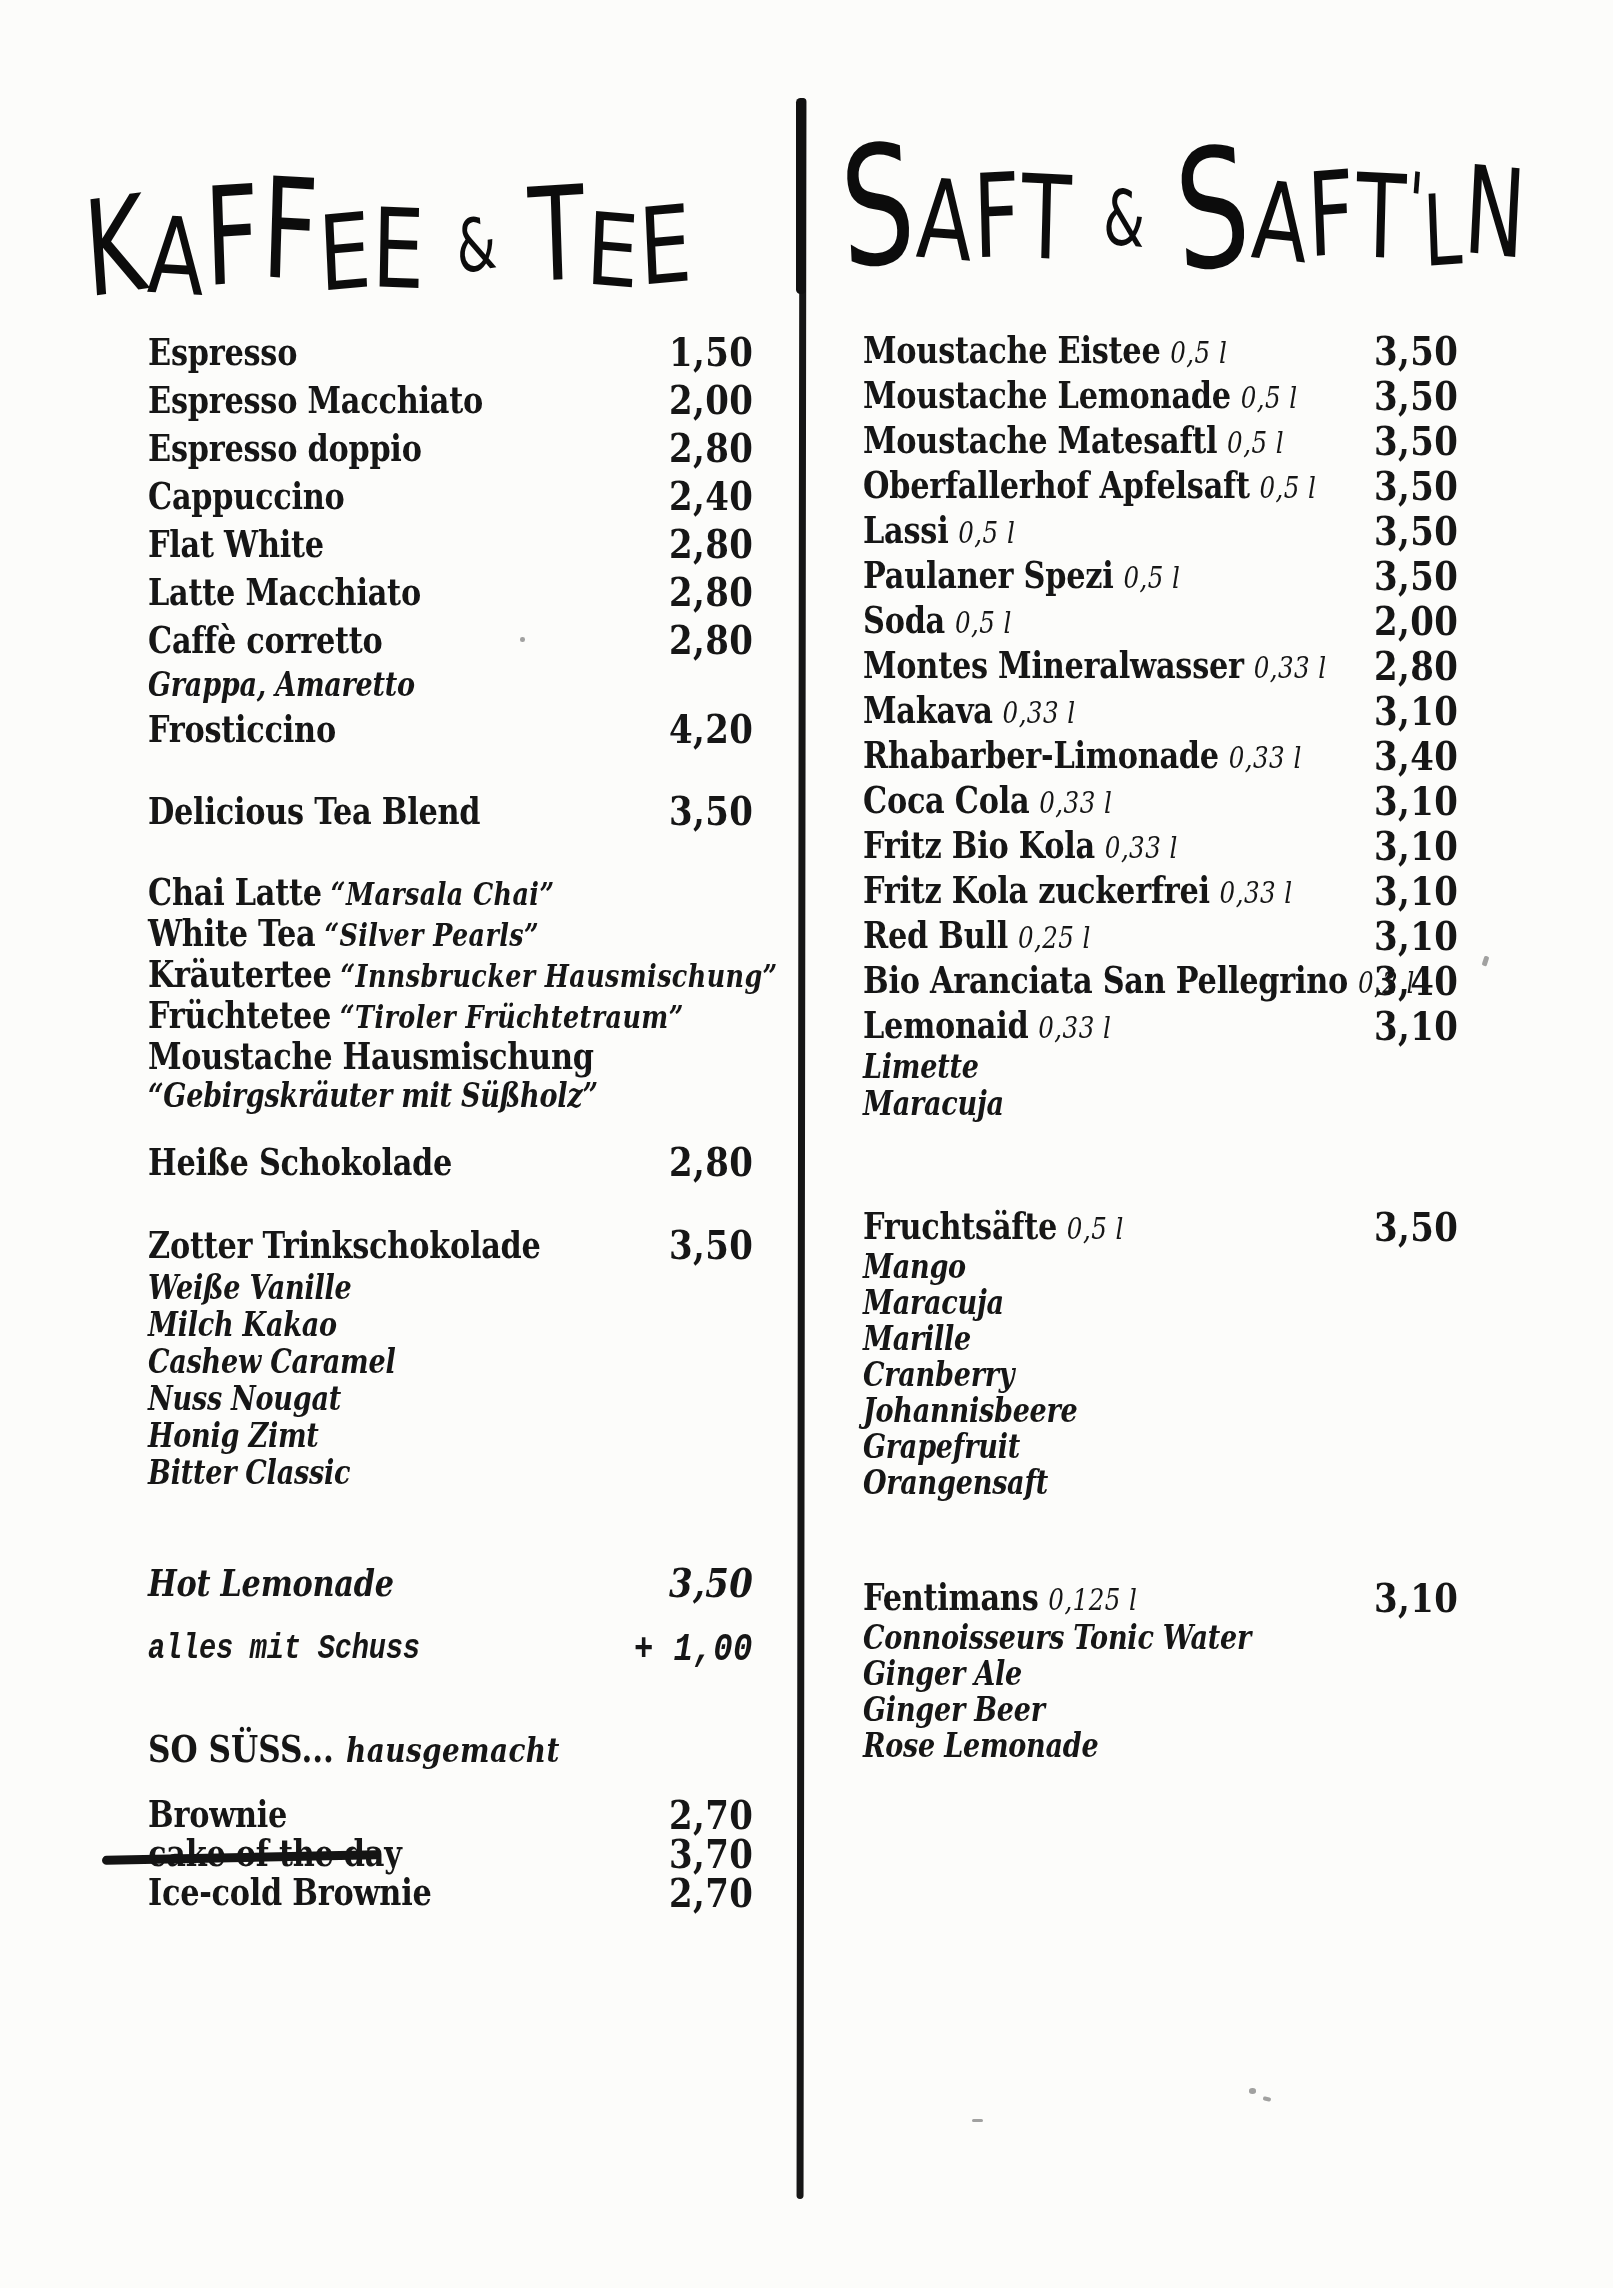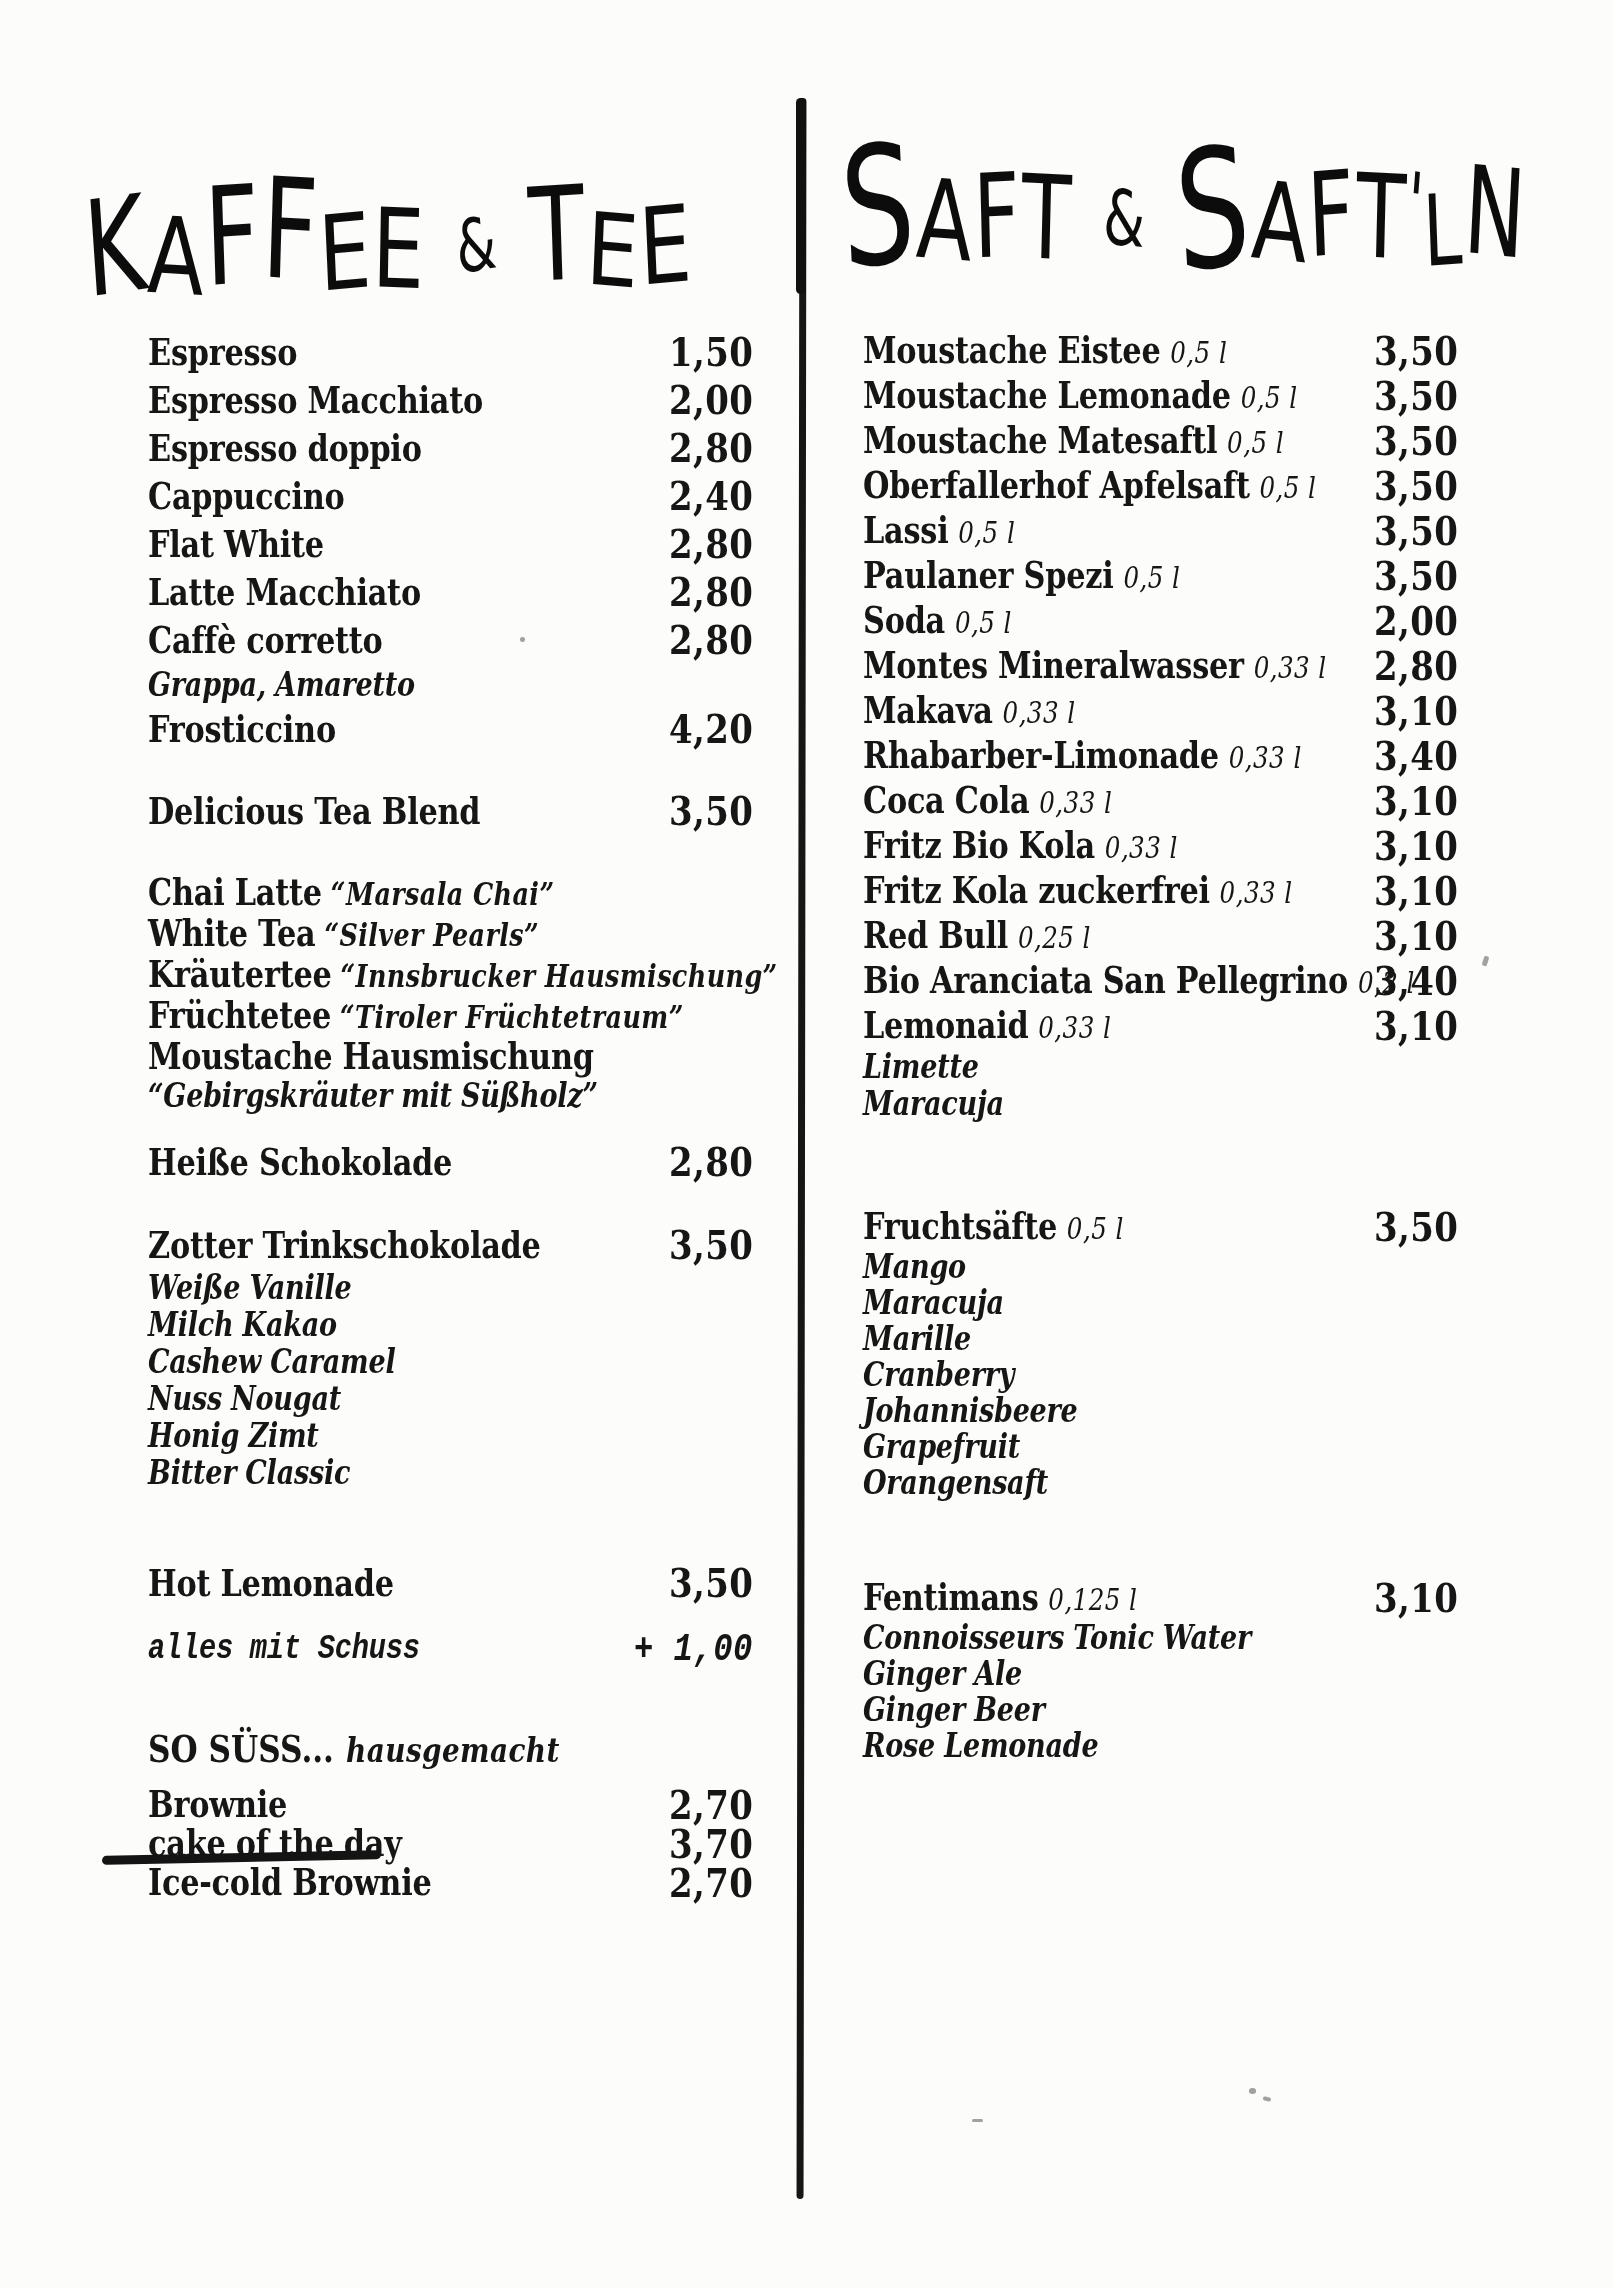--- a/index.html
+++ b/index.html
@@ -189,33 +189,33 @@
       <span class="price"></span>
     </div>
     <div class="row sub">
       <span class="name"><span>Honig Zimt</span><span class="vol"></span></span>
       <span class="price"></span>
     </div>
     <div class="row sub">
       <span class="name"><span>Bitter Classic</span><span class="vol"></span></span>
       <span class="price"></span>
     </div>
-    <div class="row item" style="margin-top: 68px;">
+    <div class="row item" style="margin-top: 68px; font-style: italic;">
       <span class="name"><span>Hot Lemonade</span><span class="vol"></span></span>
       <span class="price">3,50</span>
     </div>
     <div class="row subprice" style="margin-top: 22px; font-family: Liberation Mono, monospace;">
       <span class="name"><span>alles mit Schuss</span><span class="vol"></span></span>
       <span class="price">+ 1,00</span>
     </div>
     <div class="row sweethead" style="margin-top: 55px;">
       <span class="name"><span>SO SÜSS...</span><span class="vol">hausgemacht</span></span>
       <span class="price"></span>
     </div>
-    <div class="row sweet" style="margin-top: 12px;">
+    <div class="row sweet" style="margin-top: 22px;">
       <span class="name"><span>Brownie</span><span class="vol"></span></span>
       <span class="price">2,70</span>
     </div>
     <div class="row sweet">
       <span class="name"><span>cake of the day</span><span class="vol"></span></span>
       <span class="price">3,70</span>
     </div>
     <div class="row sweet">
       <span class="name"><span>Ice-cold Brownie</span><span class="vol"></span></span>
       <span class="price">2,70</span>

